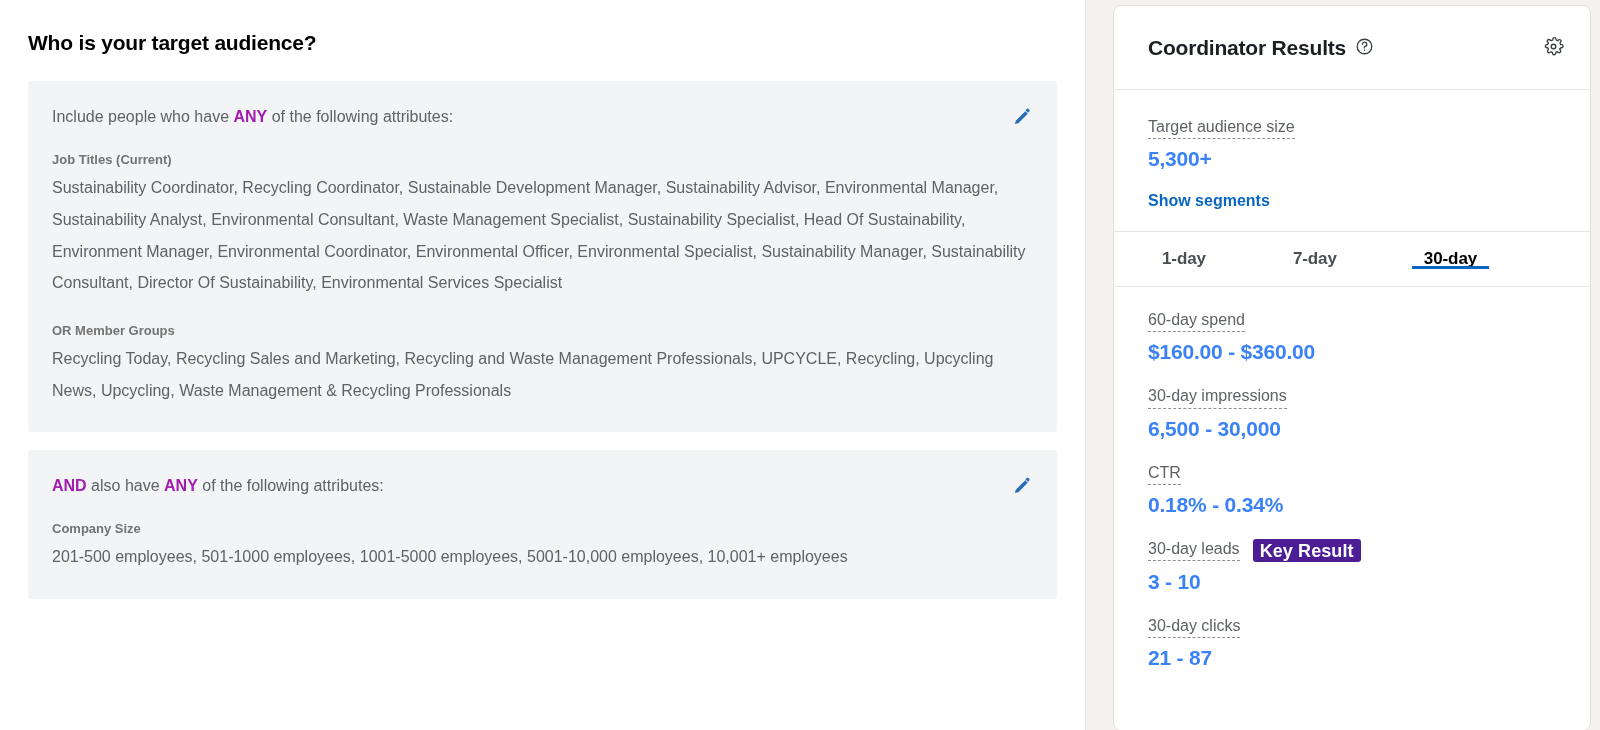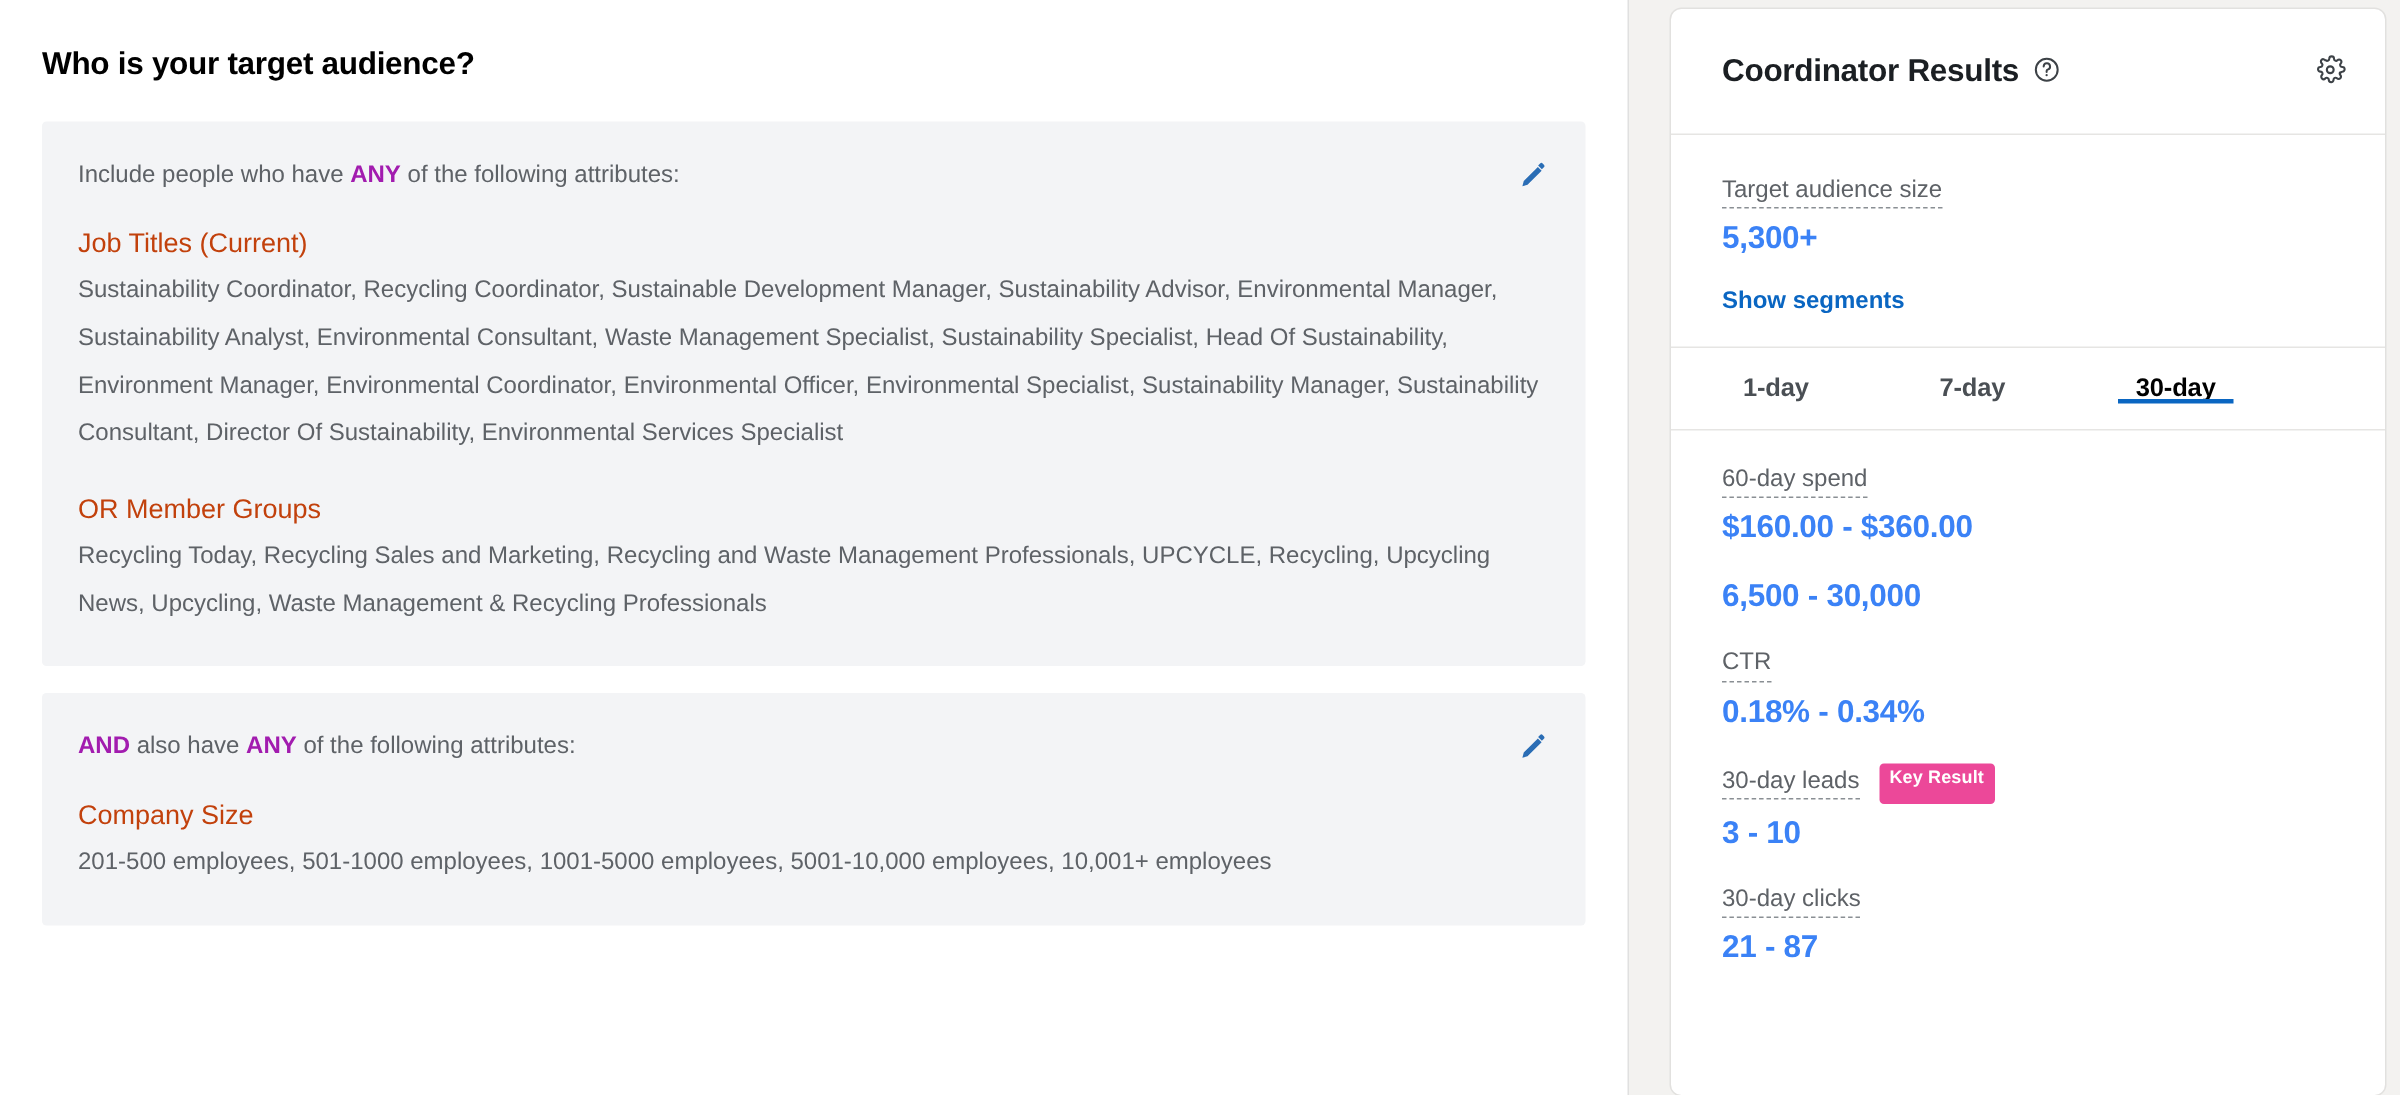--- a/index.html
+++ b/index.html
@@ -47,23 +47,23 @@
   .facet-card + .facet-card { margin-top: 18px; }
   .facet-intro {
     font-size: 16px;
     color: #5e6267;
     line-height: 1.45;
     padding-right: 60px;
   }
   .facet-intro b { color: #a21caf; font-weight: bold; }
   .facet-group { margin-top: 24px; }
   .facet-group-title {
-    font-size: 18px;
-    font-weight: normal;
-    color: #c2410c;
+    font-size: 13px;
+    font-weight: bold;
+    color: #737373;
     margin-bottom: 5px;
   }
   .facet-group-values {
     font-size: 16px;
     color: #5e6267;
     line-height: 1.98;
     max-width: 990px;
   }
   .edit-btn {
     position: absolute;
@@ -186,26 +186,26 @@
   .metrics { padding: 23px 34px 0 34px; }
   .metric-row { margin-bottom: 22px; }
   .metric-row:last-child { margin-bottom: 0; }
   .metric-label-line {
     display: flex;
     align-items: center;
     gap: 13px;
   }
   .badge {
     display: inline-block;
-    background: #ec4899;
+    background: #4c1d95;
     color: #ffffff;
-    font-size: 12px;
+    font-size: 18px;
     font-weight: bold;
     border-radius: 3px;
-    padding: 3px 7px 12px 7px;
+    padding: 3px 7px 2px 7px;
     line-height: 1;
     letter-spacing: 0.1px;
   }
 </style>
 </head>
 <body>
 
 <div class="page">
 
   <div class="left-col">
@@ -297,20 +297,23 @@
       <div class="metrics">
 
         <div class="metric-row">
           <div class="metric-label-line">
             <span class="dotted-label">60-day spend</span>
           </div>
           <div class="metric-value">$160.00 - $360.00</div>
         </div>
 
         <div class="metric-row">
+          <div class="metric-label-line">
+            <span class="dotted-label">30-day impressions</span>
+          </div>
           <div class="metric-value">6,500 - 30,000</div>
         </div>
 
         <div class="metric-row">
           <div class="metric-label-line">
             <span class="dotted-label">CTR</span>
           </div>
           <div class="metric-value">0.18% - 0.34%</div>
         </div>
 

